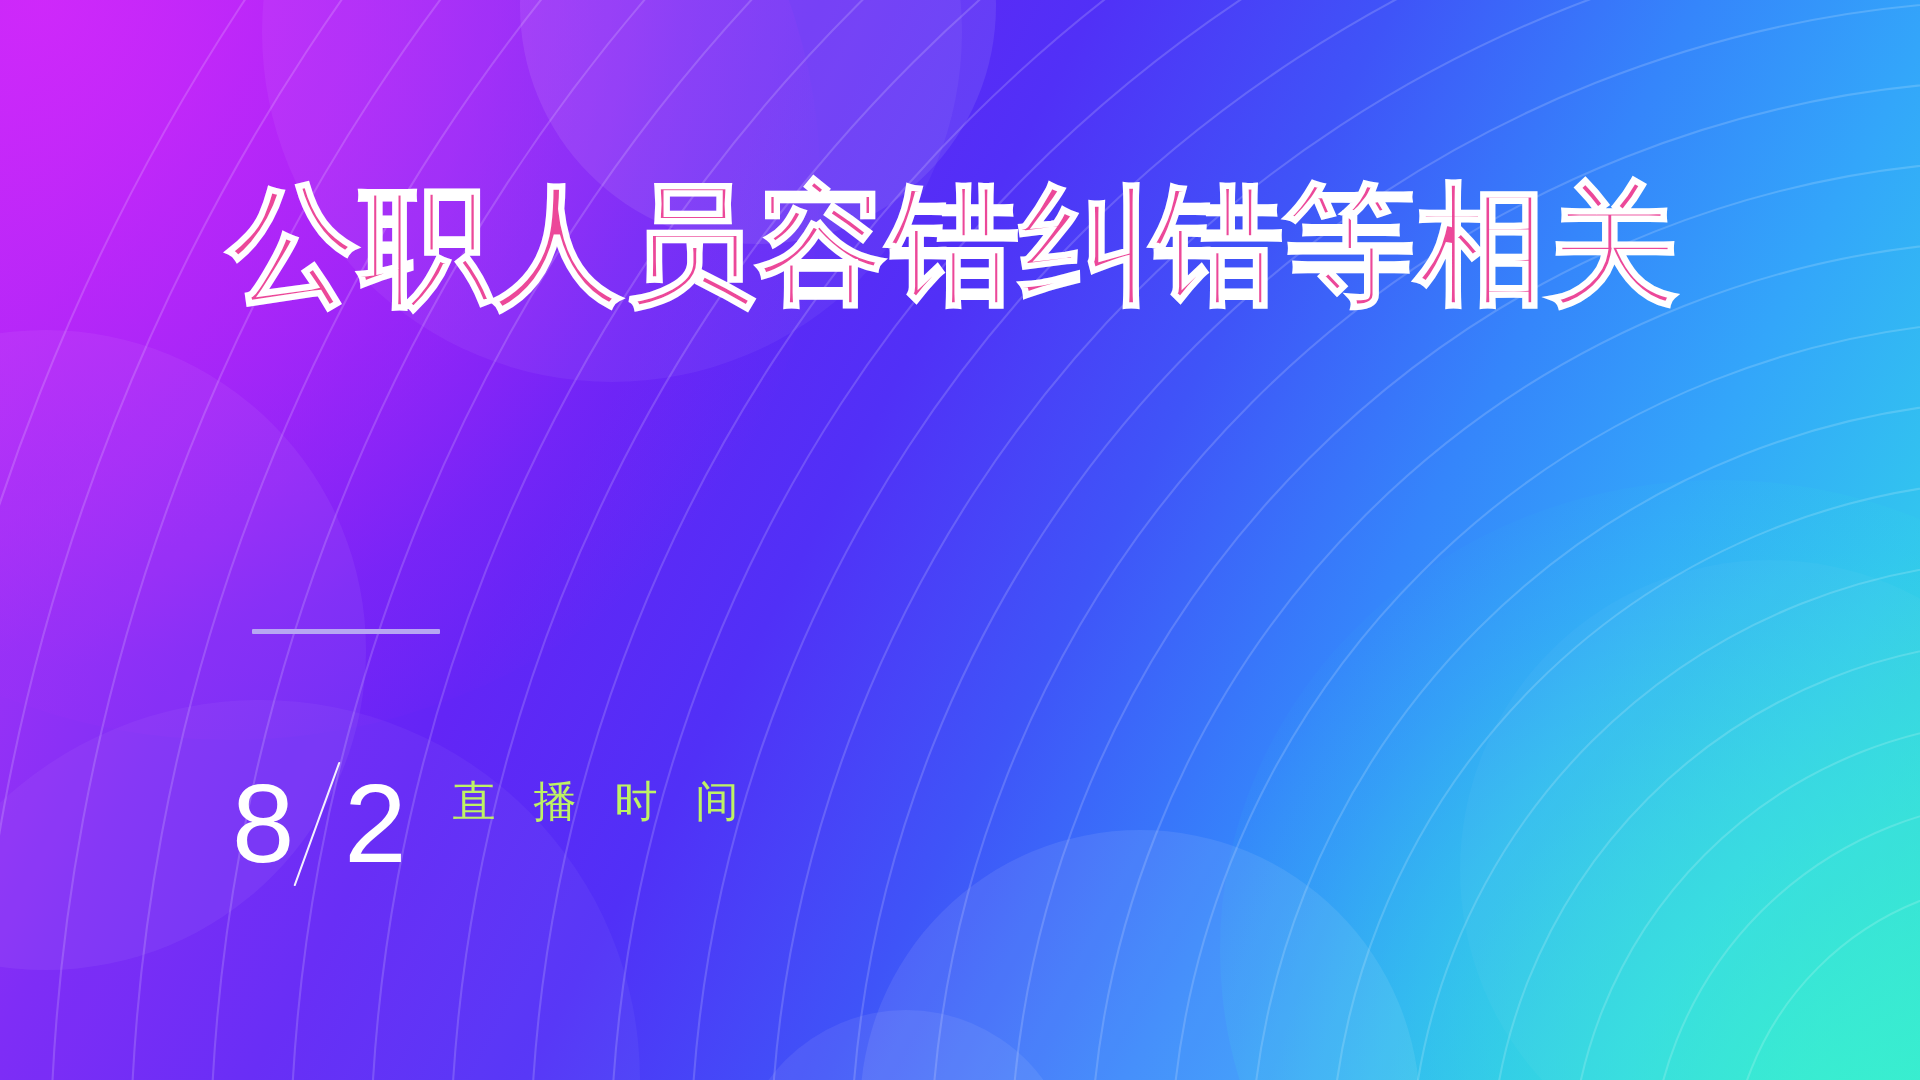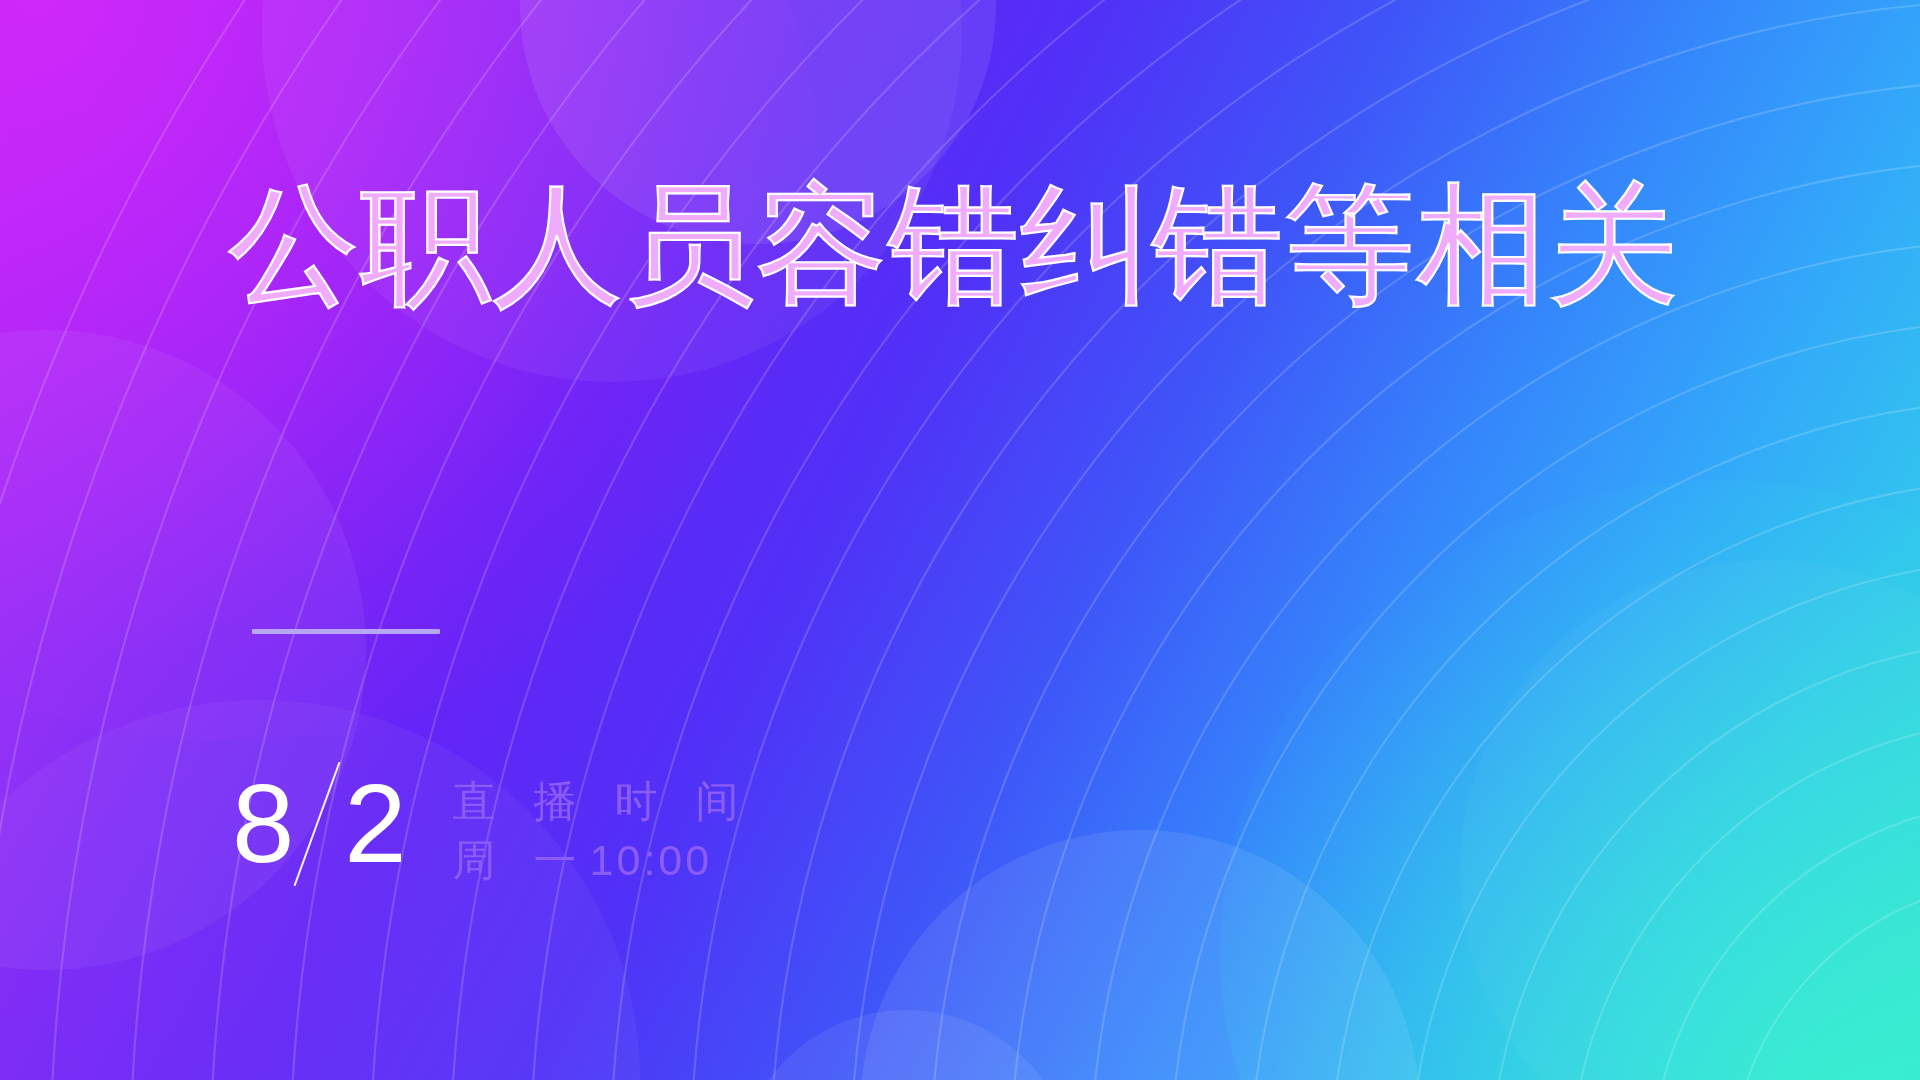--- a/index.html
+++ b/index.html
@@ -114,24 +114,24 @@
     width: 1920px; height: 1080px;
   }
 
   .title-block {
     position: absolute;
     left: 228px;
     top: 168px;
     width: 1520px;
   }
   .title-line {
-    color: #f0abfc;
+    color: #ec4899;
     font-family: "Liberation Sans", "DejaVu Sans", sans-serif;
     font-size: 131px;
-    font-weight: 400;
+    font-weight: 700;
     line-height: 1.18;
     letter-spacing: 1px;
     white-space: nowrap;
     text-shadow: 0 0 1px rgba(255,255,255,0.55);
     -webkit-text-stroke: 2.2px #ffffff;
   }
 
   .divider {
     position: absolute;
     left: 252px;
@@ -167,21 +167,21 @@
     background: rgba(255,255,255,0.92);
     transform: rotate(20deg);
     margin: 0 26px 0 22px;
     border-radius: 2px;
   }
   .date-day { display: inline-block; }
 
   .time-block {
     margin-left: 46px;
     padding-top: 14px;
-    color: #8b5cf6;
+    color: #bef264;
     font-family: "Liberation Sans", "DejaVu Sans", sans-serif;
     font-weight: 400;
   }
   .time-label {
     font-size: 43px;
     line-height: 1.38;
     letter-spacing: 13px;
     white-space: nowrap;
   }
   .time-value {
@@ -256,21 +256,18 @@
     <div class="date-row">
 
       <div class="date-big">
         <span class="date-month">8</span>
         <span class="date-slash"></span>
         <span class="date-day">2</span>
       </div>
 
       <div class="time-block">
         <div class="time-label">直 播 时 间</div>
-        <div class="time-value">
-          <span class="wk">周 一</span><span>10:00</span>
-        </div>
       </div>
 
     </div>
 
   </div>
 </div>
 
 </body></html>

